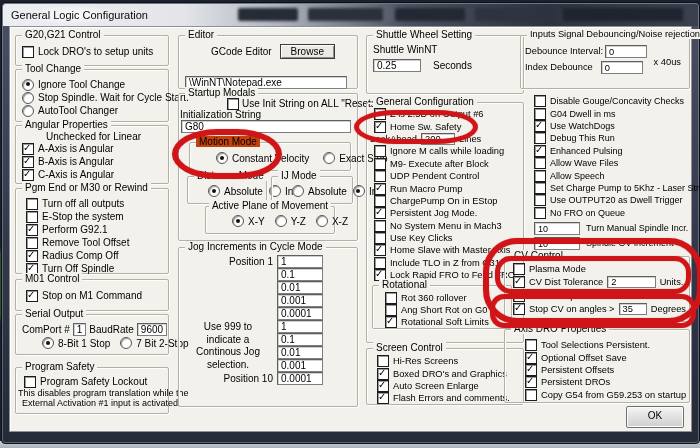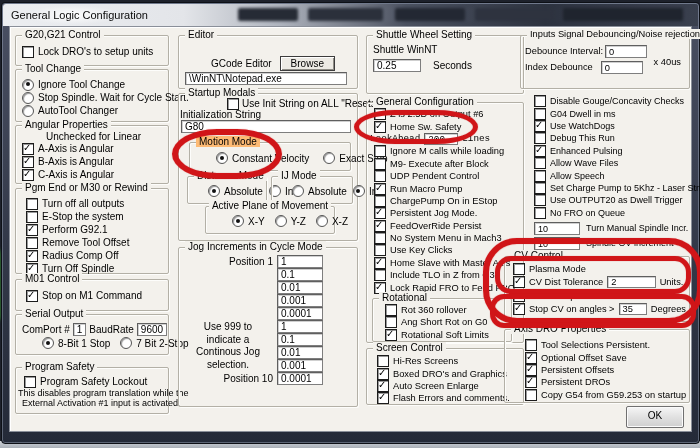--- a/index.html
+++ b/index.html
@@ -207,40 +207,40 @@
               <span class="lbl">Program Safety Lockout</span>
             </div>
           </div>
         <div class="note" style="font-size:9px;line-height:10px;margin-left:-6px;">This disables program translation while the</div>
         <div class="note" style="font-size:9px;line-height:10px;margin-left:-2px;">External Activation #1 input is activated.</div>
       </div>
     </div>
 
     <div class="group" style="left:168px;top:8px;width:178px;height:52px;">
       <span class="gtitle">Editor</span>
-      <div class="gbody" style="top:18px;">
+      <div class="gbody" style="top:6px;gap:16px;">
         <div class="row" style="height:18px;gap:8px;">
           <span class="lbl" style="margin-left:26px;">GCode Editor</span>
           <span class="btn3d">Browse</span>
         </div>
         <span class="field" style="width:162px;">\WinNT\Notepad.exe</span>
       </div>
     </div>
 
     <div class="group" style="left:168px;top:66px;width:178px;height:146px;">
       <span class="gtitle">Startup Modals</span>
       <div class="row" style="position:absolute;left:48px;top:3px;gap:3px;">
         <span class="cind"></span>
         <span class="lbl">Use Init String on ALL  "Resets"</span>
       </div>
       <span style="position:absolute;left:1px;top:15px;">Initialization String</span>
       <span class="field" style="position:absolute;left:2px;top:26px;width:170px;">G80</span>
 
       <div class="group" style="left:10px;top:48px;width:160px;height:27px;">
-        <span class="gtitle" style="background:#fdba74;text-align:center;">Motion Mode</span>
+        <span class="gtitle" style="background:#c2410c;text-align:center;">Motion Mode</span>
         <div class="hlist" style="position:absolute;left:10px;top:9px;gap:14px;">
             <div class="row on">
               <span class="rind"></span>
               <span class="lbl">Constant Velocity</span>
             </div>
             <div class="row">
               <span class="rind"></span>
               <span class="lbl">Exact Stop</span>
             </div>
           </div>
@@ -362,21 +362,21 @@
         <div>
             <div class="row">
               <span class="cind"></span>
               <span class="lbl">Z is 2.5D on Output #6</span>
             </div>
             <div class="row on">
               <span class="cind"></span>
               <span class="lbl">Home Sw. Safety</span>
             </div>
           </div>
-        <div class="row" style="gap:4px;margin-left:-4px;font-family:Liberation Mono, monospace;">
+        <div class="row" style="gap:4px;margin-left:-4px;">
           <span class="lbl" style="font-size:9.3px;">LookAhead</span>
           <span class="field" style="width:34px;height:12px;line-height:11px;">200</span>
           <span class="unit" style="font-size:9.3px;">Lines</span>
         </div>
         <div>
             <div class="row">
               <span class="cind"></span>
               <span class="lbl">Ignore M calls while loading</span>
             </div>
             <div class="row">
@@ -391,24 +391,20 @@
               <span class="cind"></span>
               <span class="lbl">Run Macro Pump</span>
             </div>
             <div class="row">
               <span class="cind"></span>
               <span class="lbl">ChargePump On in EStop</span>
             </div>
             <div class="row on">
               <span class="cind"></span>
               <span class="lbl">Persistent Jog Mode.</span>
-            </div>
-            <div class="row on">
-              <span class="cind"></span>
-              <span class="lbl">FeedOverRide Persist</span>
             </div>
             <div class="row">
               <span class="cind"></span>
               <span class="lbl">No System Menu in Mach3</span>
             </div>
             <div class="row">
               <span class="cind"></span>
               <span class="lbl">Use Key Clicks</span>
             </div>
             <div class="row on">

